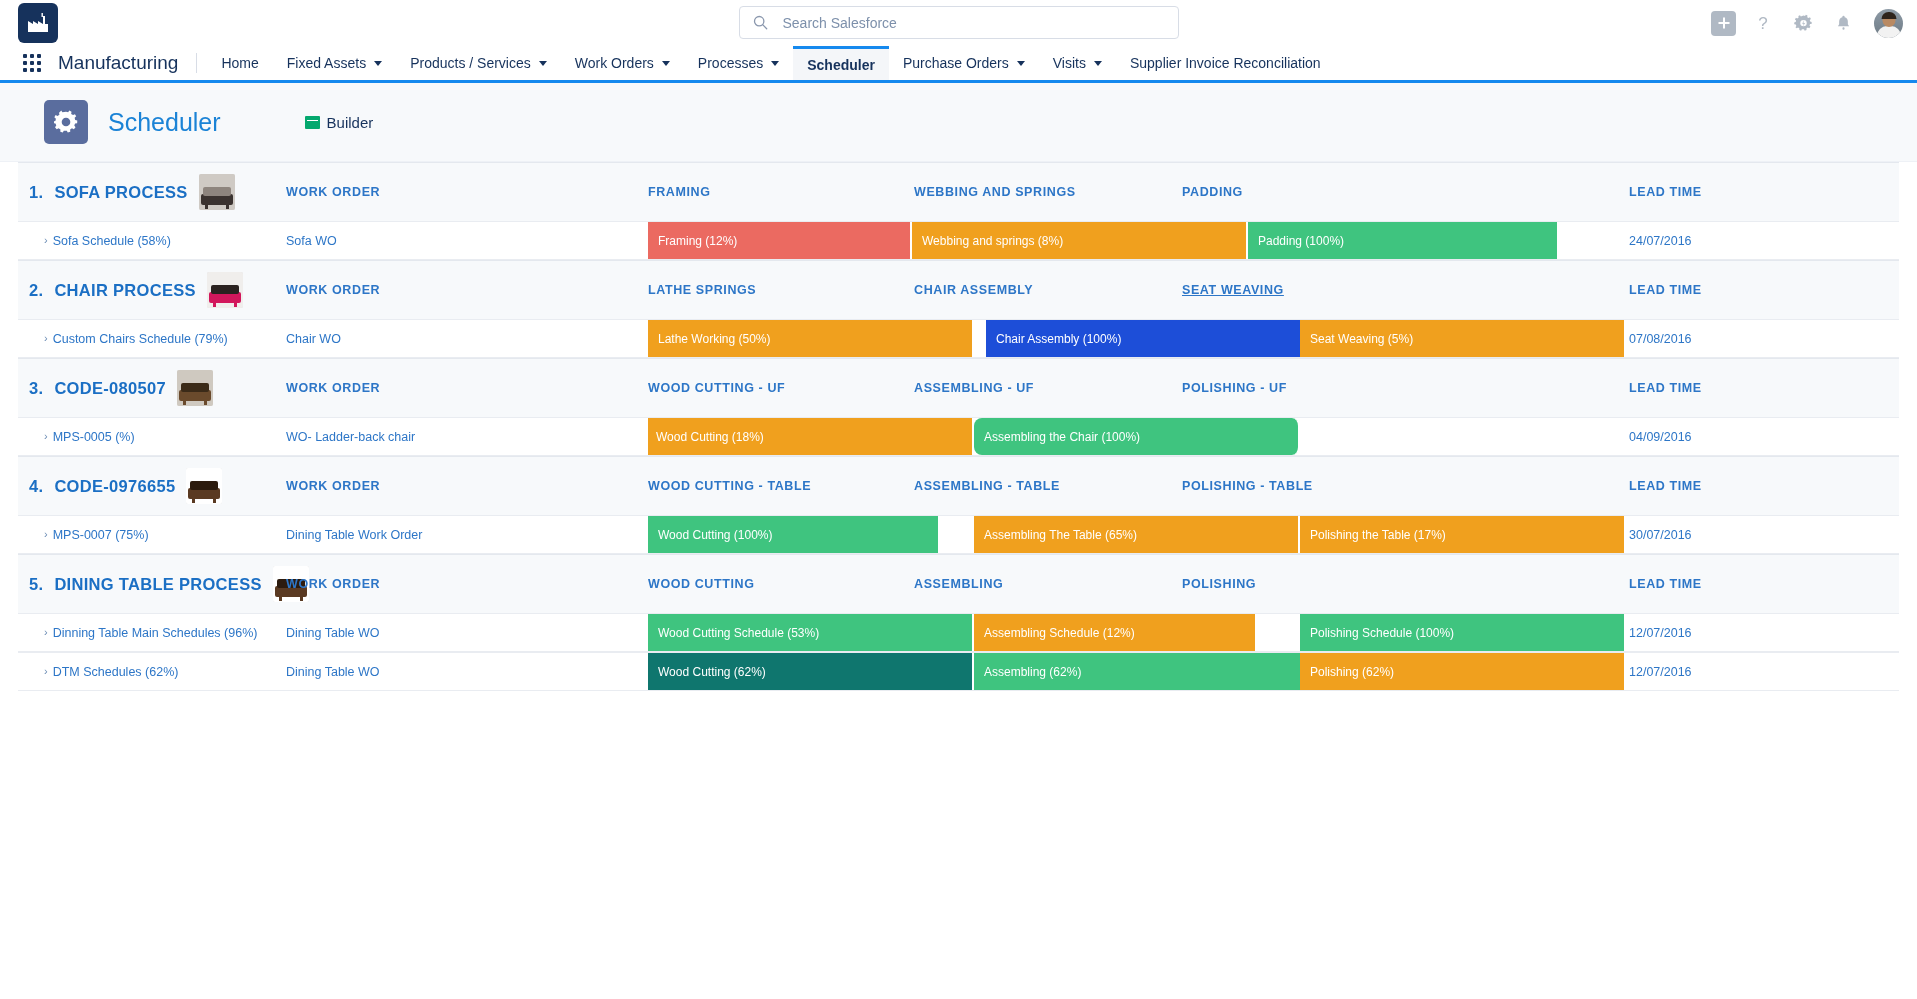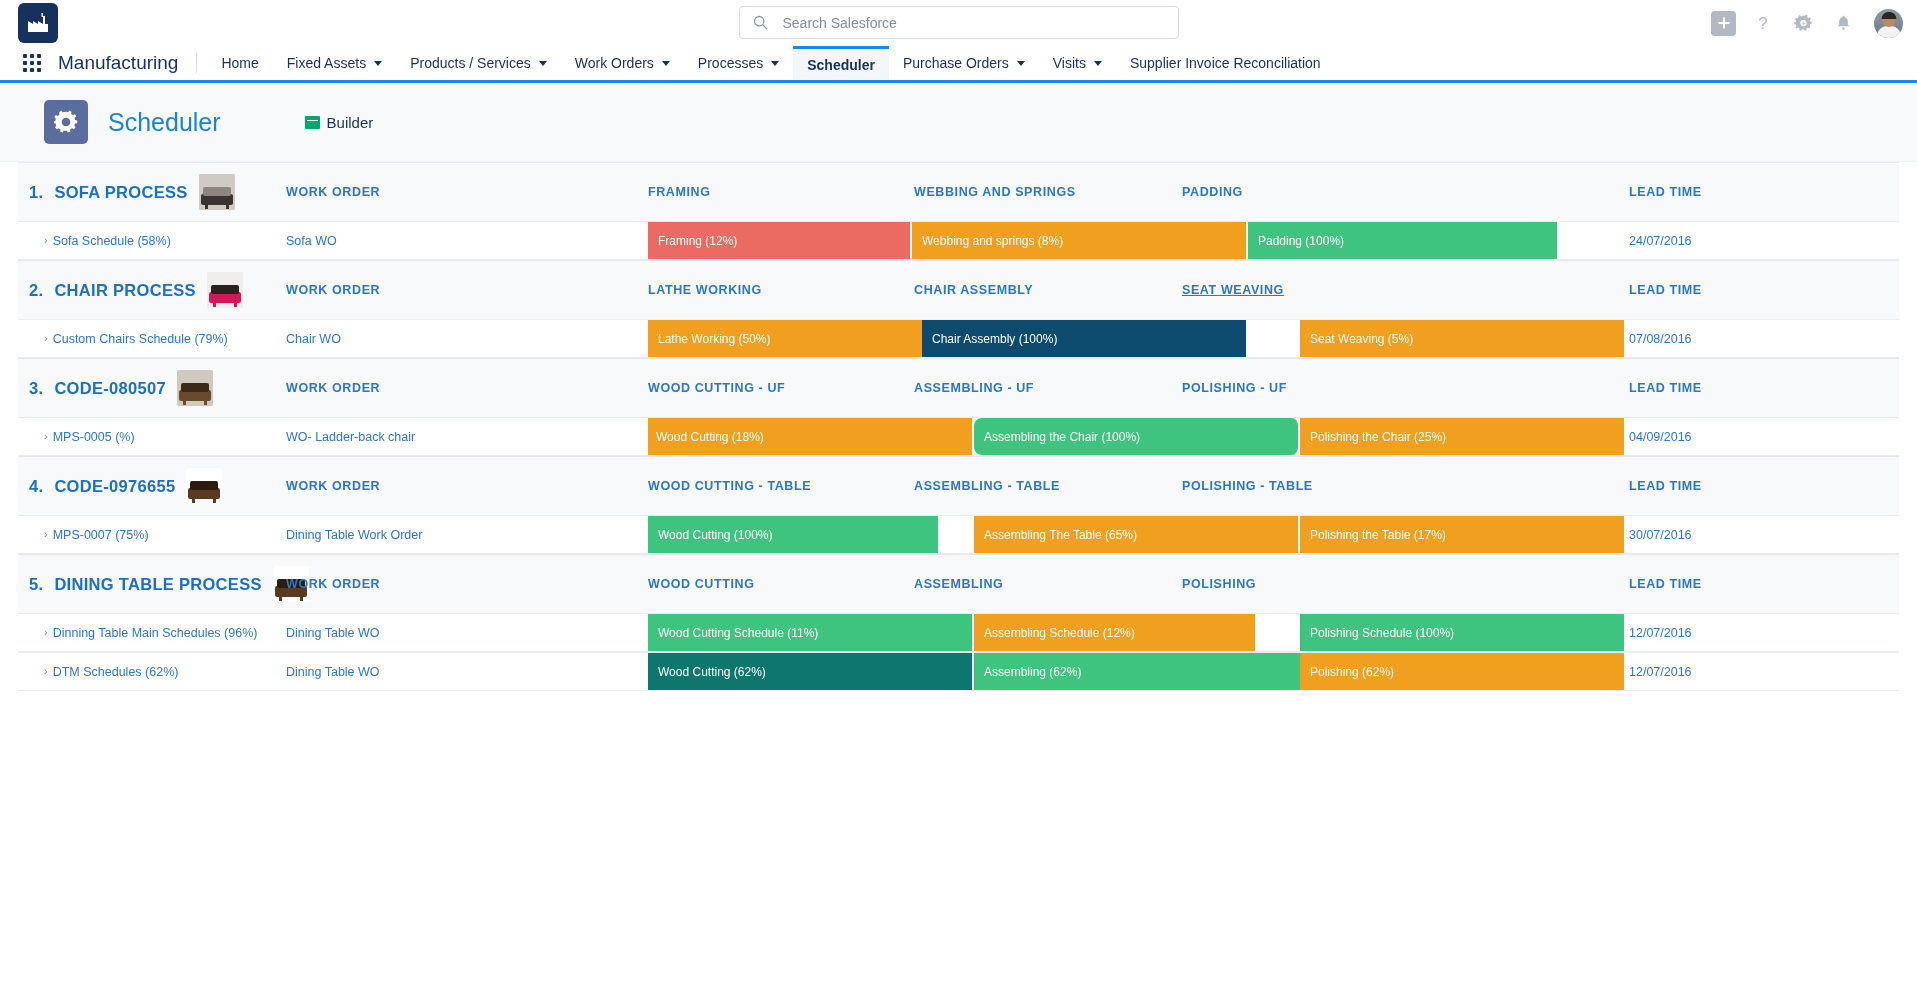--- a/index.html
+++ b/index.html
@@ -364,36 +364,36 @@
           <span>CHAIR PROCESS</span>
           <svg class="thumb" viewBox="0 0 36 36">
             <rect width="36" height="36" fill="#f0eeec"></rect>
             <rect x="2" y="20" width="32" height="11" rx="2" fill="#d2175c"></rect>
             <rect x="4" y="13" width="28" height="9" rx="2" fill="#2b2220"></rect>
             <rect x="6" y="30" width="3" height="5" fill="#d2175c"></rect>
             <rect x="27" y="30" width="3" height="5" fill="#d2175c"></rect>
           </svg>
         </div>
         <div class="col-h" style="left: 268px;">WORK ORDER</div>
-        <div class="col-h" style="left: 630px;">LATHE WORKING</div>
+        <div class="col-h" style="left: 630px;">LATHE SPRINGS</div>
         <div class="col-h" style="left: 896px;">CHAIR ASSEMBLY</div>
         <div class="col-h" style="left: 1164px; text-decoration: underline;">SEAT WEAVING</div>
         <div class="col-h" style="left: 1611px;">LEAD TIME</div>
       </div>
       <div class="rows">
         <div class="data-row">
           <div class="cell-sched">
             <span class="caret-r">›</span>
             <span>Custom Chairs Schedule (79%)</span>
           </div>
           <div class="cell-wo">Chair WO</div>
           <div class="bar" style="left: 630px; width: 326px; background: rgb(240, 160, 30);">
             <span>Lathe Working (50%)</span>
           </div>
-          <div class="bar" style="left: 904px; width: 326px; background: #0c4a6e;">
+          <div class="bar" style="left: 968px; width: 326px; background: #1d4ed8;">
             <span>Chair Assembly (100%)</span>
           </div>
           <div class="bar" style="left: 1282px; width: 326px; background: rgb(240, 160, 30);">
             <span>Seat Weaving (5%)</span>
           </div>
           <div class="cell-lead" style="left: 1611px;">07/08/2016</div>
         </div>
       </div>
     </div>
     <div class="proc-block">
@@ -422,23 +422,20 @@
             <span class="caret-r">›</span>
             <span>MPS-0005 (%)</span>
           </div>
           <div class="cell-wo">WO- Ladder-back chair</div>
           <div class="bar" style="left: 630px; width: 326px; background: rgb(240, 160, 30); padding-left: 8px;">
             <span>Wood Cutting (18%)</span>
           </div>
           <div class="bar" style="left: 956px; width: 326px; background: rgb(63, 196, 127); border-radius: 8px;">
             <span>Assembling the Chair (100%)</span>
           </div>
-          <div class="bar" style="left: 1282px; width: 326px; background: rgb(240, 160, 30);">
-            <span>Polishing the Chair (25%)</span>
-          </div>
           <div class="cell-lead" style="left: 1611px;">04/09/2016</div>
         </div>
       </div>
     </div>
     <div class="proc-block">
       <div class="rule"></div>
       <div class="proc-head">
         <div class="proc-title">
           <span class="proc-num">4.</span>
           <span>CODE-0976655</span>
@@ -497,21 +494,21 @@
         <div class="col-h" style="left: 1611px;">LEAD TIME</div>
       </div>
       <div class="rows">
         <div class="data-row">
           <div class="cell-sched">
             <span class="caret-r">›</span>
             <span>Dinning Table Main Schedules (96%)</span>
           </div>
           <div class="cell-wo">Dining Table WO</div>
           <div class="bar" style="left: 630px; width: 326px; background: rgb(63, 196, 127);">
-            <span>Wood Cutting Schedule (11%)</span>
+            <span>Wood Cutting Schedule (53%)</span>
           </div>
           <div class="bar" style="left: 956px; width: 283px; background: rgb(240, 160, 30);">
             <span>Assembling Schedule (12%)</span>
           </div>
           <div class="bar" style="left: 1282px; width: 326px; background: rgb(63, 196, 127);">
             <span>Polishing Schedule (100%)</span>
           </div>
           <div class="cell-lead" style="left: 1611px;">12/07/2016</div>
         </div>
         <div class="data-row">

